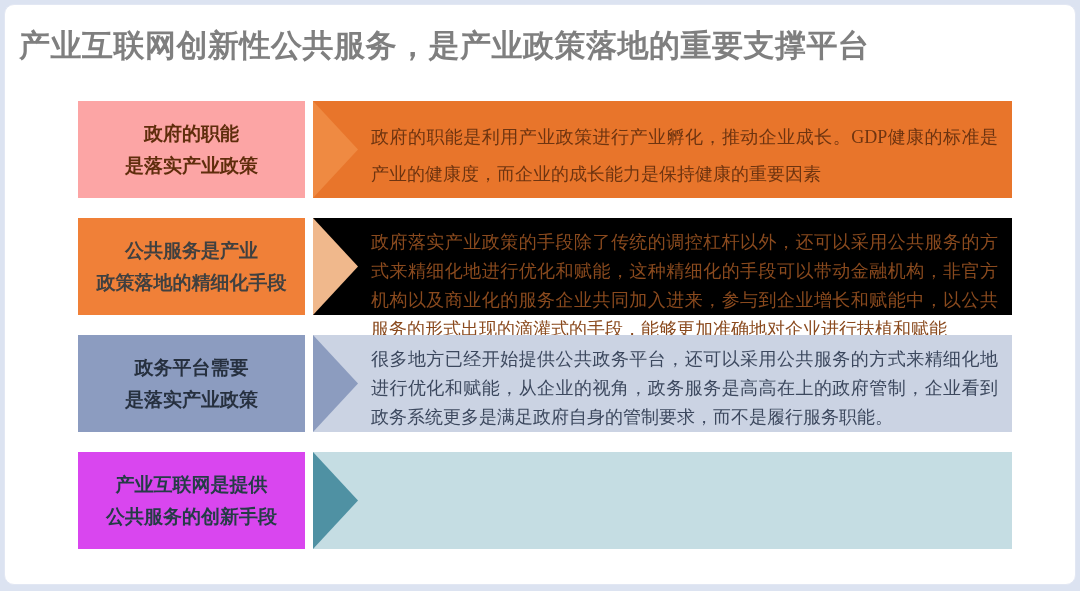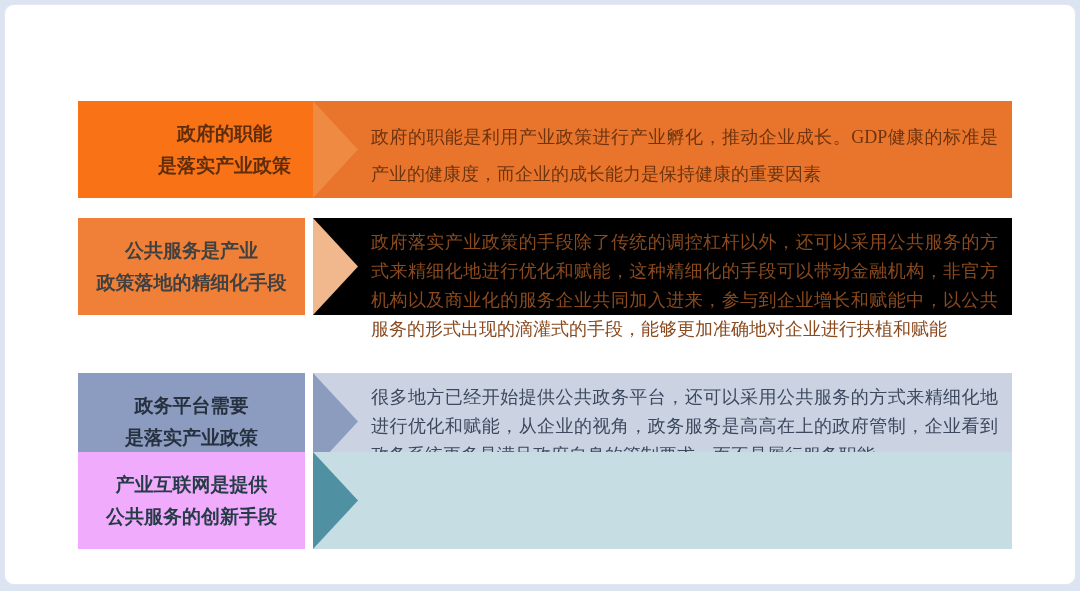--- a/index.html
+++ b/index.html
@@ -29,21 +29,21 @@
   }
   .rows { position: absolute; left: 0; top: 0; width: 100%; height: 100%; }
   .row {
     position: absolute;
     left: 73px;
     width: 934px;
     height: 97px;
   }
   .row[data-row="0"] { top: 96px; }
   .row[data-row="1"] { top: 213px; }
-  .row[data-row="2"] { top: 330px; margin-top: 38px; }
+  .row[data-row="2"] { top: 330px; }
   .row[data-row="3"] { top: 447px; }
   .label-box {
     position: absolute;
     left: 0; top: 0;
     width: 227px; height: 100%;
     display: flex;
     flex-direction: column;
     justify-content: center;
     align-items: center;
     text-align: center;
@@ -71,25 +71,26 @@
     font-size: 18px;
     line-height: 1.62;
     text-align: justify;
   }
   .row[data-row="0"] .body-text { line-height: 2.05; padding-top: 8px; }
 </style>
 </head>
 <body>
 
 <div class="card">
+  <h1 class="page-title" style="color: rgb(127, 127, 127);">产业互联网创新性公共服务，是产业政策落地的重要支撑平台</h1>
 
   <div class="rows">
 
     <div class="row" data-row="0">
-      <div class="label-box" style="background: #f97316; color: rgb(95, 45, 12); padding-left: 33px;">
+      <div class="label-box" style="background: #fca5a5; color: rgb(95, 45, 12);">
         <div>政府的职能</div>
         <div>是落实产业政策</div>
       </div>
       <div class="content-box" style="background: rgb(232, 117, 43); color: rgb(110, 52, 16);">
         <span class="arrow" style="background: rgb(239, 138, 66);"></span>
         <p class="body-text">政府的职能是利用产业政策进行产业孵化，推动企业成长。GDP健康的标准是产业的健康度，而企业的成长能力是保持健康的重要因素</p>
       </div>
     </div>
 
     <div class="row" data-row="1">
@@ -108,21 +109,21 @@
         <div>政务平台需要</div>
         <div>是落实产业政策</div>
       </div>
       <div class="content-box" style="background: rgb(203, 211, 227); color: rgb(60, 72, 94);">
         <span class="arrow" style="background: rgb(140, 156, 191);"></span>
         <p class="body-text">很多地方已经开始提供公共政务平台，还可以采用公共服务的方式来精细化地进行优化和赋能，从企业的视角，政务服务是高高在上的政府管制，企业看到政务系统更多是满足政府自身的管制要求，而不是履行服务职能。</p>
       </div>
     </div>
 
     <div class="row" data-row="3">
-      <div class="label-box" style="background: #f0abfc; color: rgb(37, 60, 70);">
+      <div class="label-box" style="background: #d946ef; color: rgb(37, 60, 70);">
         <div>产业互联网是提供</div>
         <div>公共服务的创新手段</div>
       </div>
       <div class="content-box" style="background: rgb(197, 221, 227); color: rgb(58, 80, 92);">
         <span class="arrow" style="background: rgb(79, 145, 163);"></span>
       </div>
     </div>
 
   </div>
 </div>

